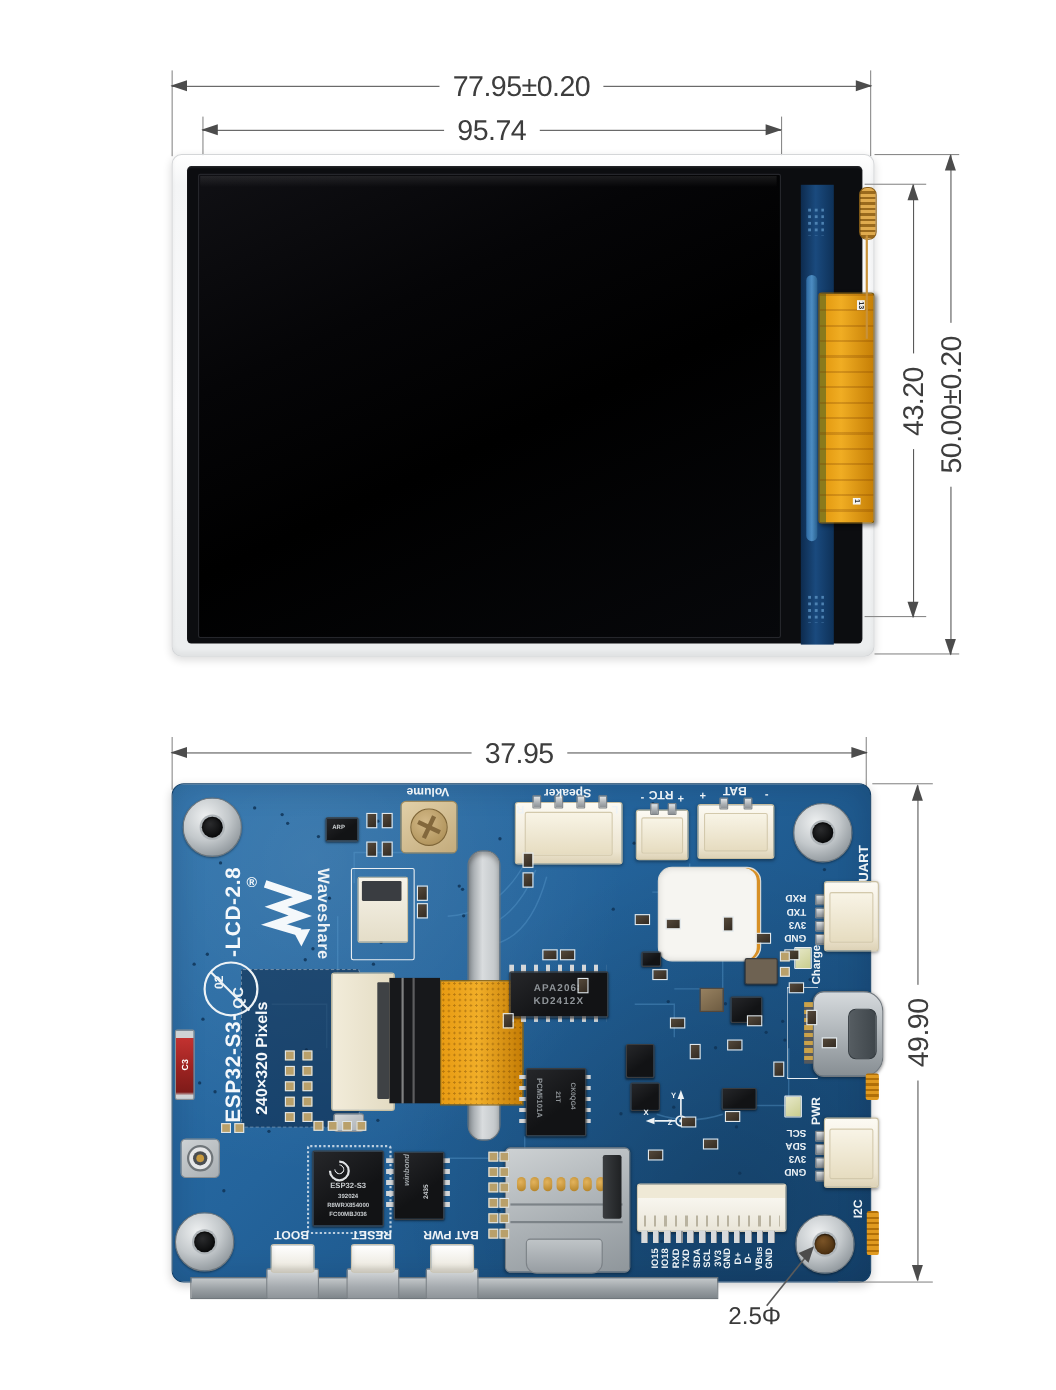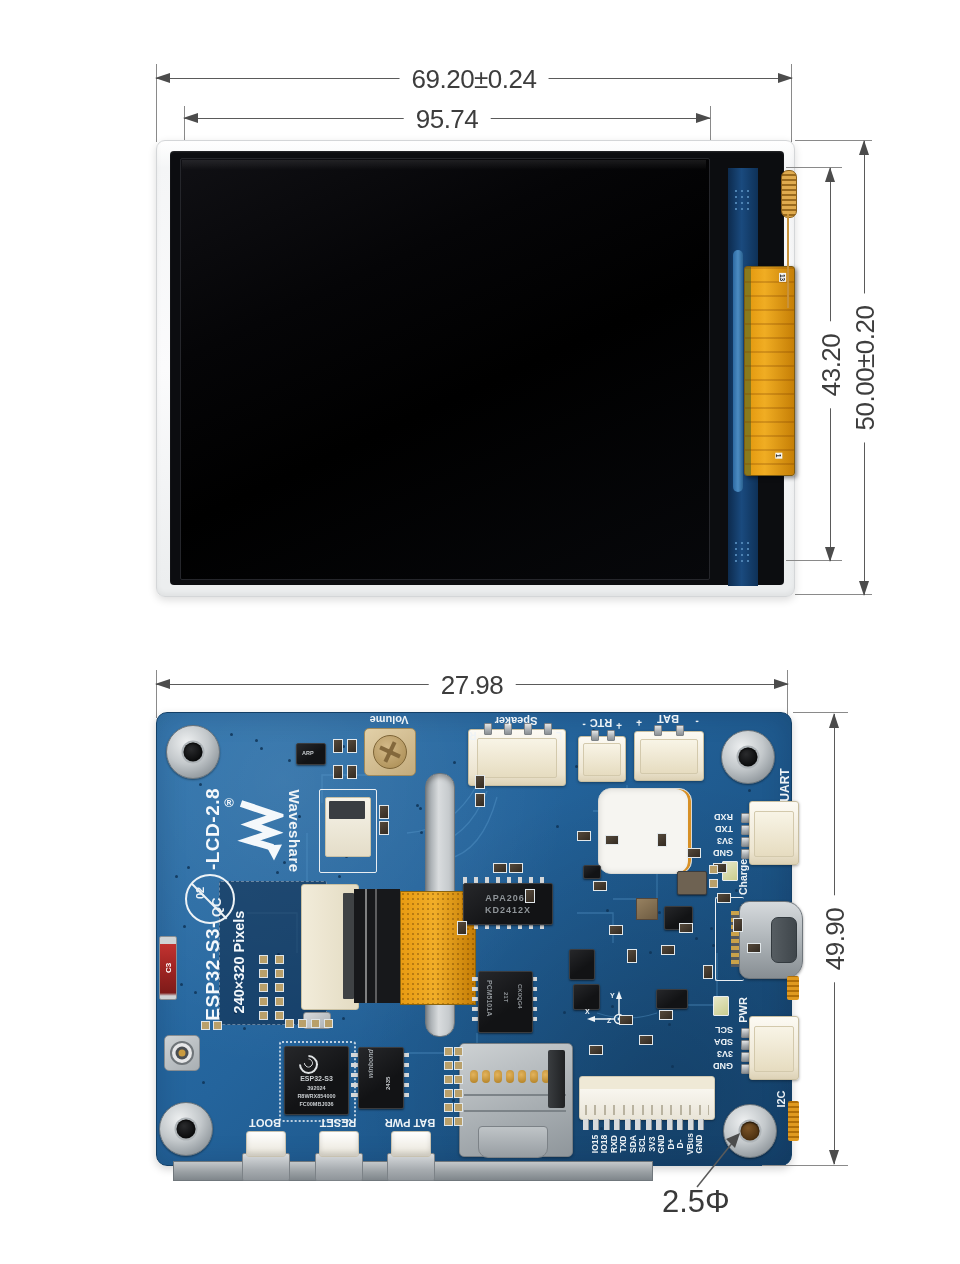--- a/index.html
+++ b/index.html
@@ -14,21 +14,21 @@
   .ah.l{left:-1px;border-top:5.5px solid transparent;border-bottom:5.5px solid transparent;border-right:15px solid #4c4c4c;}
   .ah.r{right:-1px;border-top:5.5px solid transparent;border-bottom:5.5px solid transparent;border-left:15px solid #4c4c4c;}
   .av{position:absolute;width:0;height:0;left:-6.5px;}
   .av.t{top:-1px;border-left:5.5px solid transparent;border-right:5.5px solid transparent;border-bottom:15px solid #4c4c4c;}
   .av.b{bottom:-1px;border-left:5.5px solid transparent;border-right:5.5px solid transparent;border-top:15px solid #4c4c4c;}
   .dlbl{position:absolute;left:50%;top:0;transform:translate(-50%,-50%);background:#fff;
         padding:0 12px;font-size:26px;color:#3d3d3d;white-space:nowrap;letter-spacing:-0.5px;}
   .dlblv{position:absolute;top:50%;left:0;transform:translate(-50%,-50%) rotate(-90deg);background:#fff;
         padding:0 12px;font-size:26px;color:#3d3d3d;white-space:nowrap;letter-spacing:-0.5px;}
   .ext{position:absolute;background:#8a8a8a;}
-  .lead-label{position:absolute;font-size:31px;color:#3a3a3a;}
+  .lead-label{position:absolute;font-size:22px;color:#3a3a3a;}
 
   
   .lcd-frame{position:absolute;left:156px;top:140px;width:637px;height:455px;border-radius:9px;
     background:linear-gradient(180deg,#ffffff,#f4f5f6 6%,#fbfbfc 50%,#eceeef 97%);
     border:1px solid #d4d6d8;box-shadow:0 3px 8px rgba(0,0,0,.14), inset 0 -3px 5px rgba(0,0,0,.05);}
   .lcd-bezel{position:absolute;left:170px;top:151px;width:614px;height:434px;background:#0c0d10;border-radius:4px;
     box-shadow:inset 0 1px 2px rgba(255,255,255,.12);}
   .lcd-screen{position:absolute;left:180px;top:158px;width:528px;height:420px;
     background:linear-gradient(155deg,#101014 0%,#050507 30%,#000 55%,#07080b 100%);
     border:1px solid #25262b;border-radius:2px;}
@@ -172,21 +172,21 @@
 </head>
 <body>
 
 <div class="canvas">
 
   <div class="ext" style="left:156px;top:64px;width:1px;height:78px"></div>
   <div class="ext" style="left:791px;top:64px;width:1px;height:78px"></div>
   <div class="dimh" style="left:156px;top:78px;width:636px">
     <span class="ah l"></span>
     <span class="ah r"></span>
-    <span class="dlbl">69.20±0.24</span>
+    <span class="dlbl">77.95±0.20</span>
   </div>
 
   <div class="ext" style="left:184px;top:106px;width:1px;height:58px"></div>
   <div class="ext" style="left:710px;top:106px;width:1px;height:58px"></div>
   <div class="dimh" style="left:184px;top:118px;width:526px">
     <span class="ah l"></span>
     <span class="ah r"></span>
     <span class="dlbl">95.74</span>
   </div>
 
@@ -218,21 +218,21 @@
     <span class="av t"></span>
     <span class="av b"></span>
     <span class="dlblv">50.00±0.20</span>
   </div>
 
   <div class="ext" style="left:156px;top:670px;width:1px;height:48px"></div>
   <div class="ext" style="left:787px;top:670px;width:1px;height:48px"></div>
   <div class="dimh" style="left:156px;top:684px;width:632px">
     <span class="ah l"></span>
     <span class="ah r"></span>
-    <span class="dlbl">27.98</span>
+    <span class="dlbl">37.95</span>
   </div>
 
   <div class="pcb">
     <div id="vias" style="left:0;top:0;width:0;height:0">
         <div class="via" style="left: 131px; top: 46px;"></div>
         <div class="via" style="left: 23px; top: 270px;"></div>
         <div class="via" style="left: 383px; top: 168px;"></div>
         <div class="via" style="left: 250px; top: 248px;"></div>
         <div class="via" style="left: 232px; top: 360px;"></div>
         <div class="via" style="left: 45px; top: 368px;"></div>

